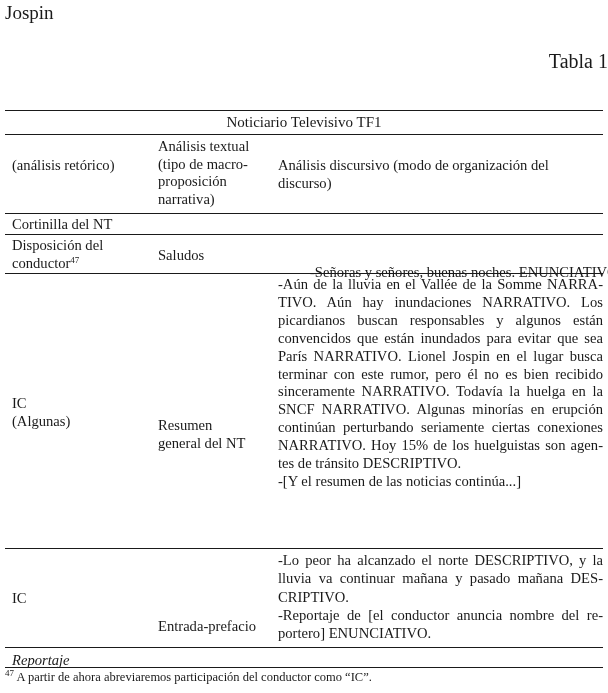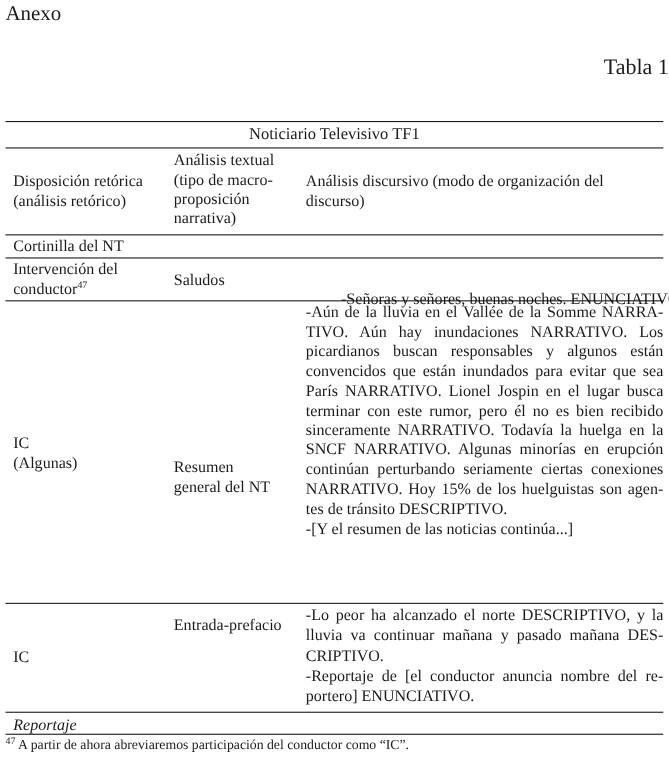--- a/index.html
+++ b/index.html
@@ -13,49 +13,48 @@
   .rule { position: absolute; left: 5px; width: 598px; height: 0; border-top: 1.3px solid #1a1a1a; }
   .cell { position: absolute; font-size: 14.6px; line-height: 17.5px; }
   .center-head { left: 5px; width: 598px; text-align: center; font-size: 15px; }
   .justify { text-align: justify; }
   .footnote { position: absolute; left: 5px; top: 670px; font-size: 12.5px; }
   sup { font-size: 9px; vertical-align: 5px; line-height: 0; }
 </style>
 </head>
 <body>
 
-<div class="anexo">Anexo</div>
+<div class="anexo">Jospin</div>
 <div class="tabla-title">Tabla 1</div>
 
 <div>
   <div class="rule" style="top:110px;"></div>
   <div class="cell center-head" style="top:114px;">Noticiario Televisivo TF1</div>
   <div class="rule" style="top:134px;"></div>
 
   <div class="cell" style="left:12px; top:157px; width:140px;">
-    <div>Disposición retórica</div>
     <div>(análisis retórico)</div>
   </div>
   <div class="cell" style="left:158px; top:138px; width:110px;">
     <div>Análisis textual</div>
     <div>(tipo de macro-</div>
     <div>proposición</div>
     <div>narrativa)</div>
   </div>
   <div class="cell" style="left:278px; top:157px; width:325px;">
     <div>Análisis discursivo (modo de organización del</div>
     <div>discurso)</div>
   </div>
   <div class="rule" style="top:213px;"></div>
 
   <div class="cell" style="left:12px; top:216px;">Cortinilla del NT</div>
   <div class="rule" style="top:234px;"></div>
 
   <div class="cell" style="left:12px; top:237px; width:140px;">
-    <div>Intervención del</div>
+    <div>Disposición del</div>
     <div><span>conductor</span><sup>47</sup></div>
   </div>
   <div class="cell" style="left:158px; top:247px;">Saludos</div>
   <div class="cell" style="left:278px; top:264px; width:325px;margin-left:32px;">-Señoras y señores, buenas noches. ENUNCIATIVO.</div>
   <div class="rule" style="top:273px;"></div>
 
   <div class="cell" style="left:12px; top:395px; width:140px;">
     <div>IC</div>
     <div>(Algunas)</div>
   </div>
@@ -63,21 +62,21 @@
     <div>Resumen</div>
     <div>general del NT</div>
   </div>
   <div class="cell justify" style="left:278px; top:276px; width:325px; line-height:17.9px;">
     <div>-Aún de la lluvia en el Vallée de la Somme NARRA-TIVO. Aún hay inundaciones NARRATIVO. Los picardianos buscan responsables y algunos están convencidos que están inundados para evitar que sea París NARRATIVO. Lionel Jospin en el lugar busca terminar con este rumor, pero él no es bien recibido sinceramente NARRATIVO. Todavía la huelga en la SNCF NARRATIVO. Algunas minorías en erupción continúan perturbando seriamente ciertas conexiones NARRATIVO. Hoy 15% de los huelguistas son agen-tes de tránsito DESCRIPTIVO.</div>
     <div>-[Y el resumen de las noticias continúa...]</div>
   </div>
   <div class="rule" style="top:548px;"></div>
 
   <div class="cell" style="left:12px; top:590px;">IC</div>
-  <div class="cell" style="left:158px; top:561px;text-align:center;">Entrada-prefacio</div>
+  <div class="cell" style="left:158px; top:618px;text-align:center;">Entrada-prefacio</div>
   <div class="cell justify" style="left:278px; top:551px; width:325px; line-height:18.3px;">
     <div>-Lo peor ha alcanzado el norte DESCRIPTIVO, y la lluvia va continuar mañana y pasado mañana DES-CRIPTIVO.</div>
     <div>-Reportaje de [el conductor anuncia nombre del re-portero] ENUNCIATIVO.</div>
   </div>
   <div class="rule" style="top:647px;"></div>
 
   <div class="cell" style="left:12px; top:652px;font-style:italic;">Reportaje</div>
   <div class="rule" style="top:667px;"></div>
 </div>
 

